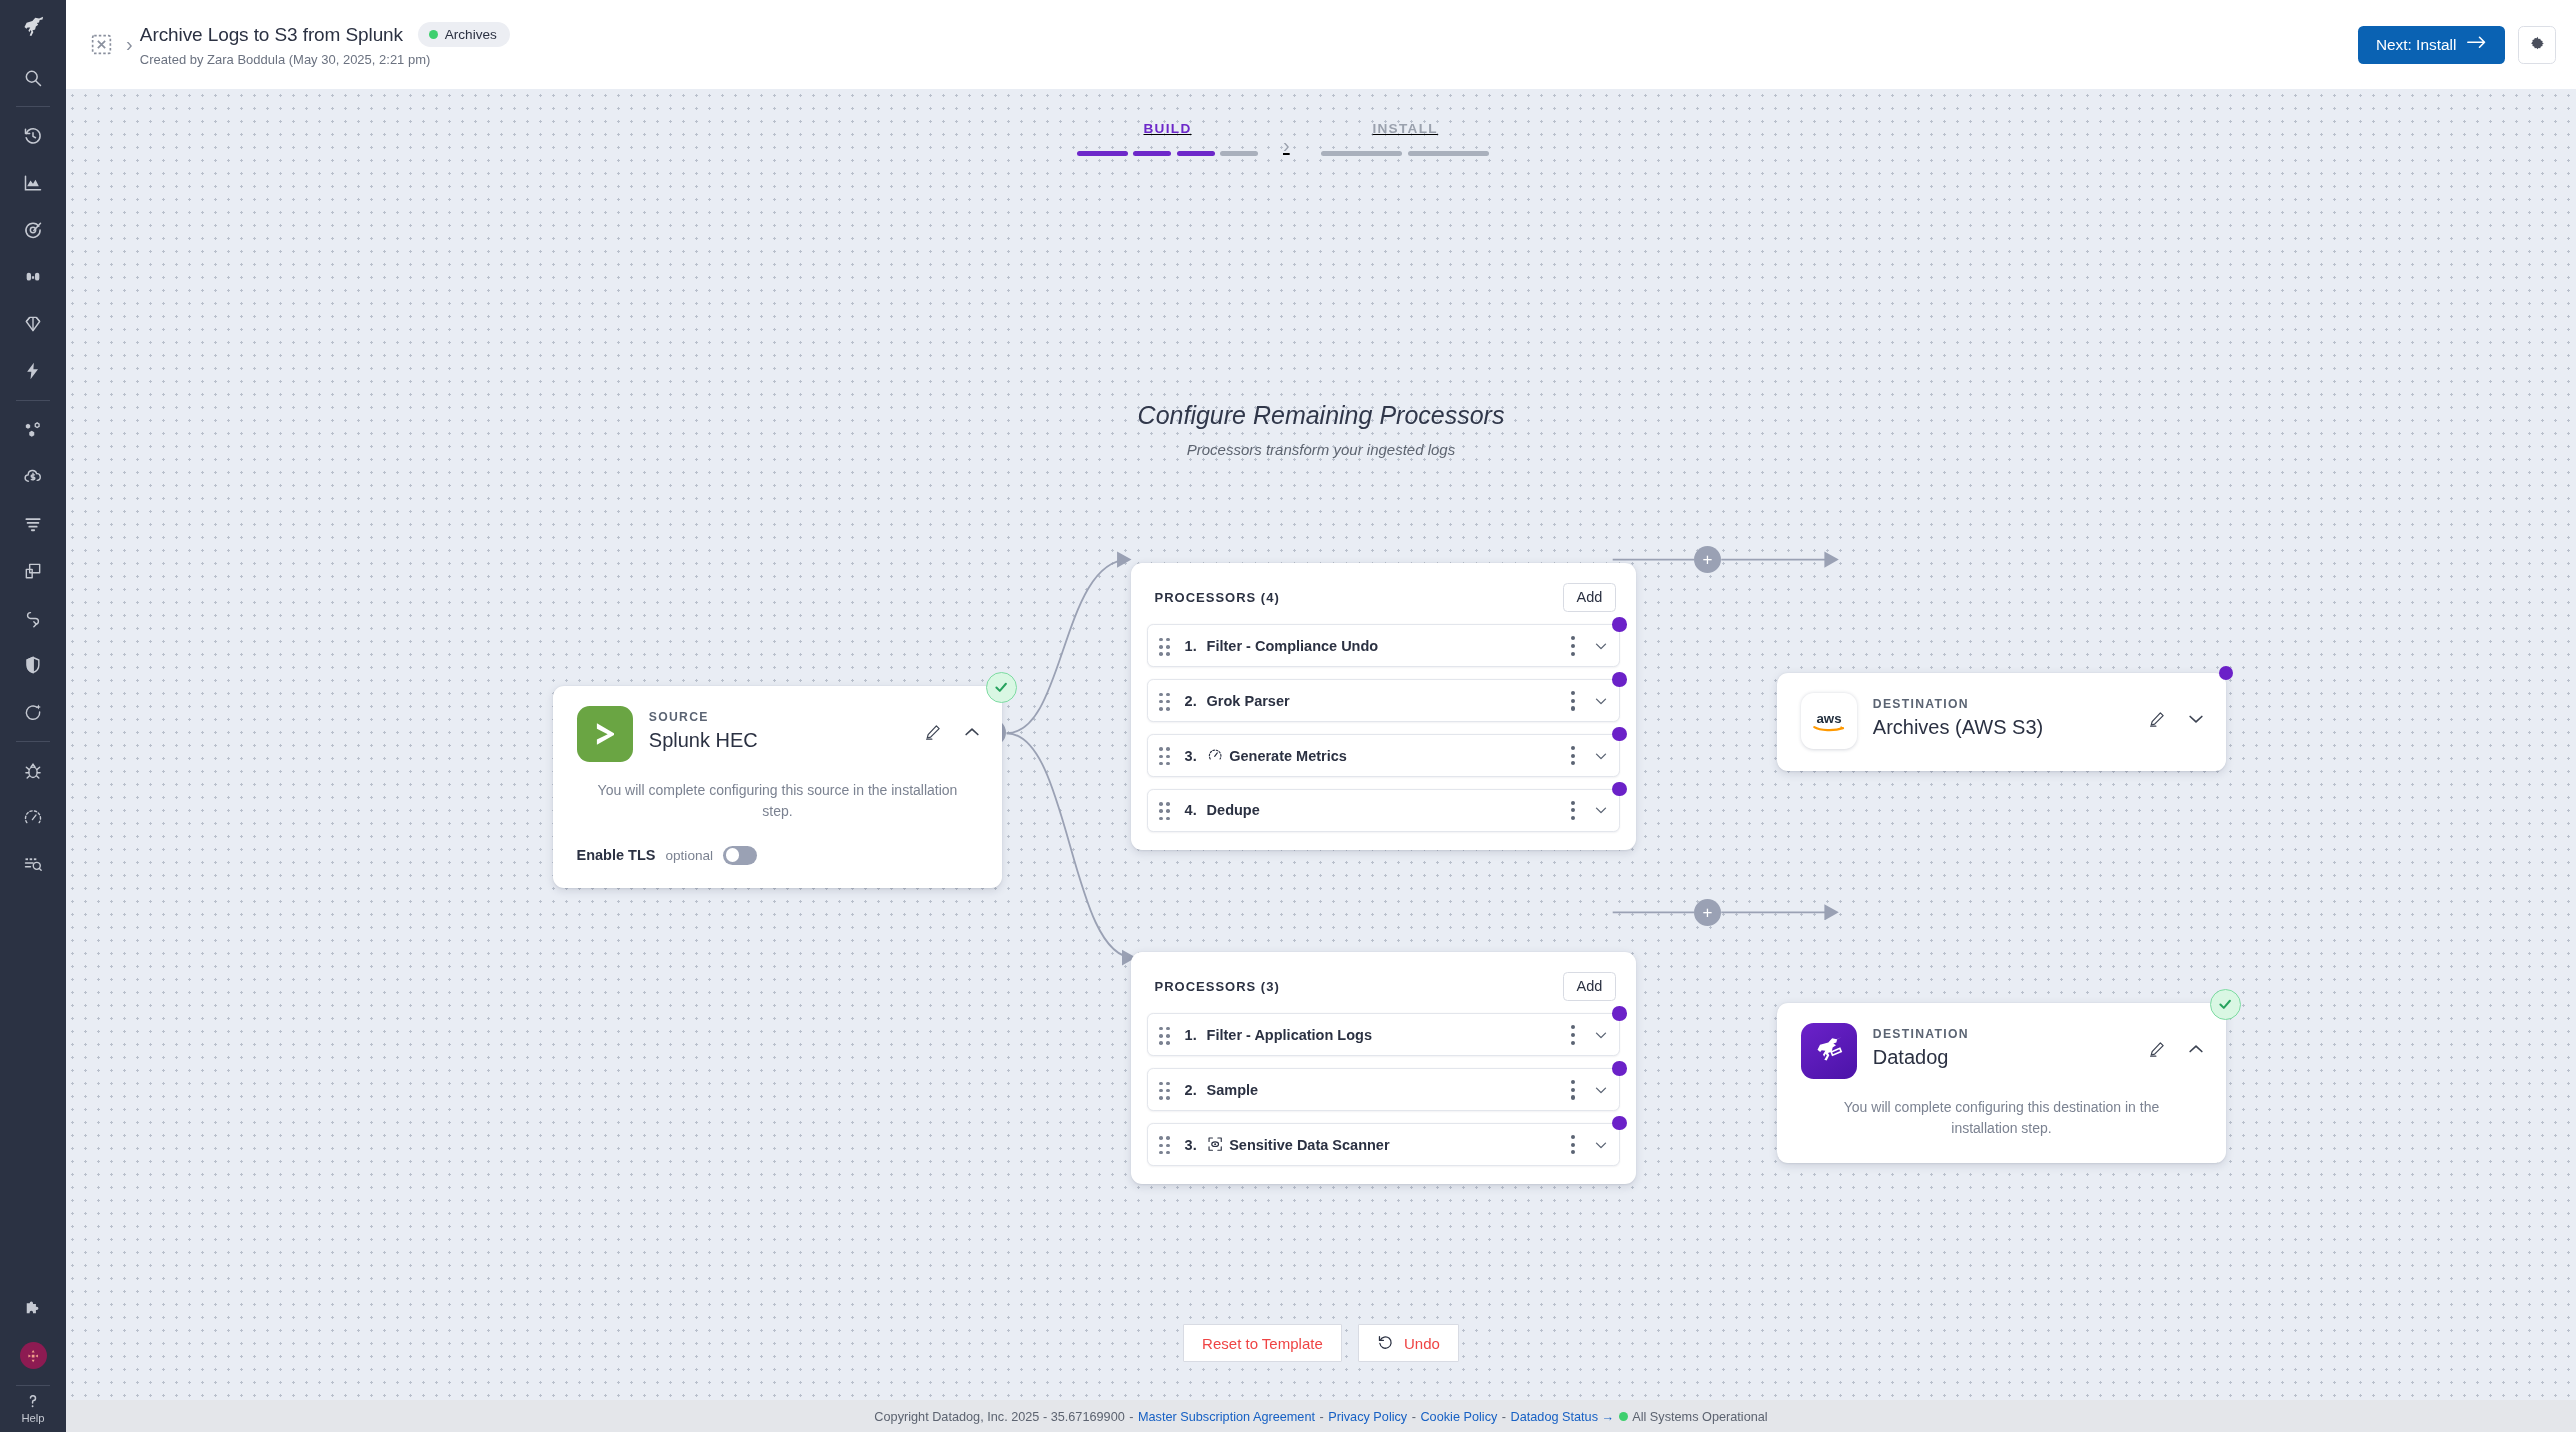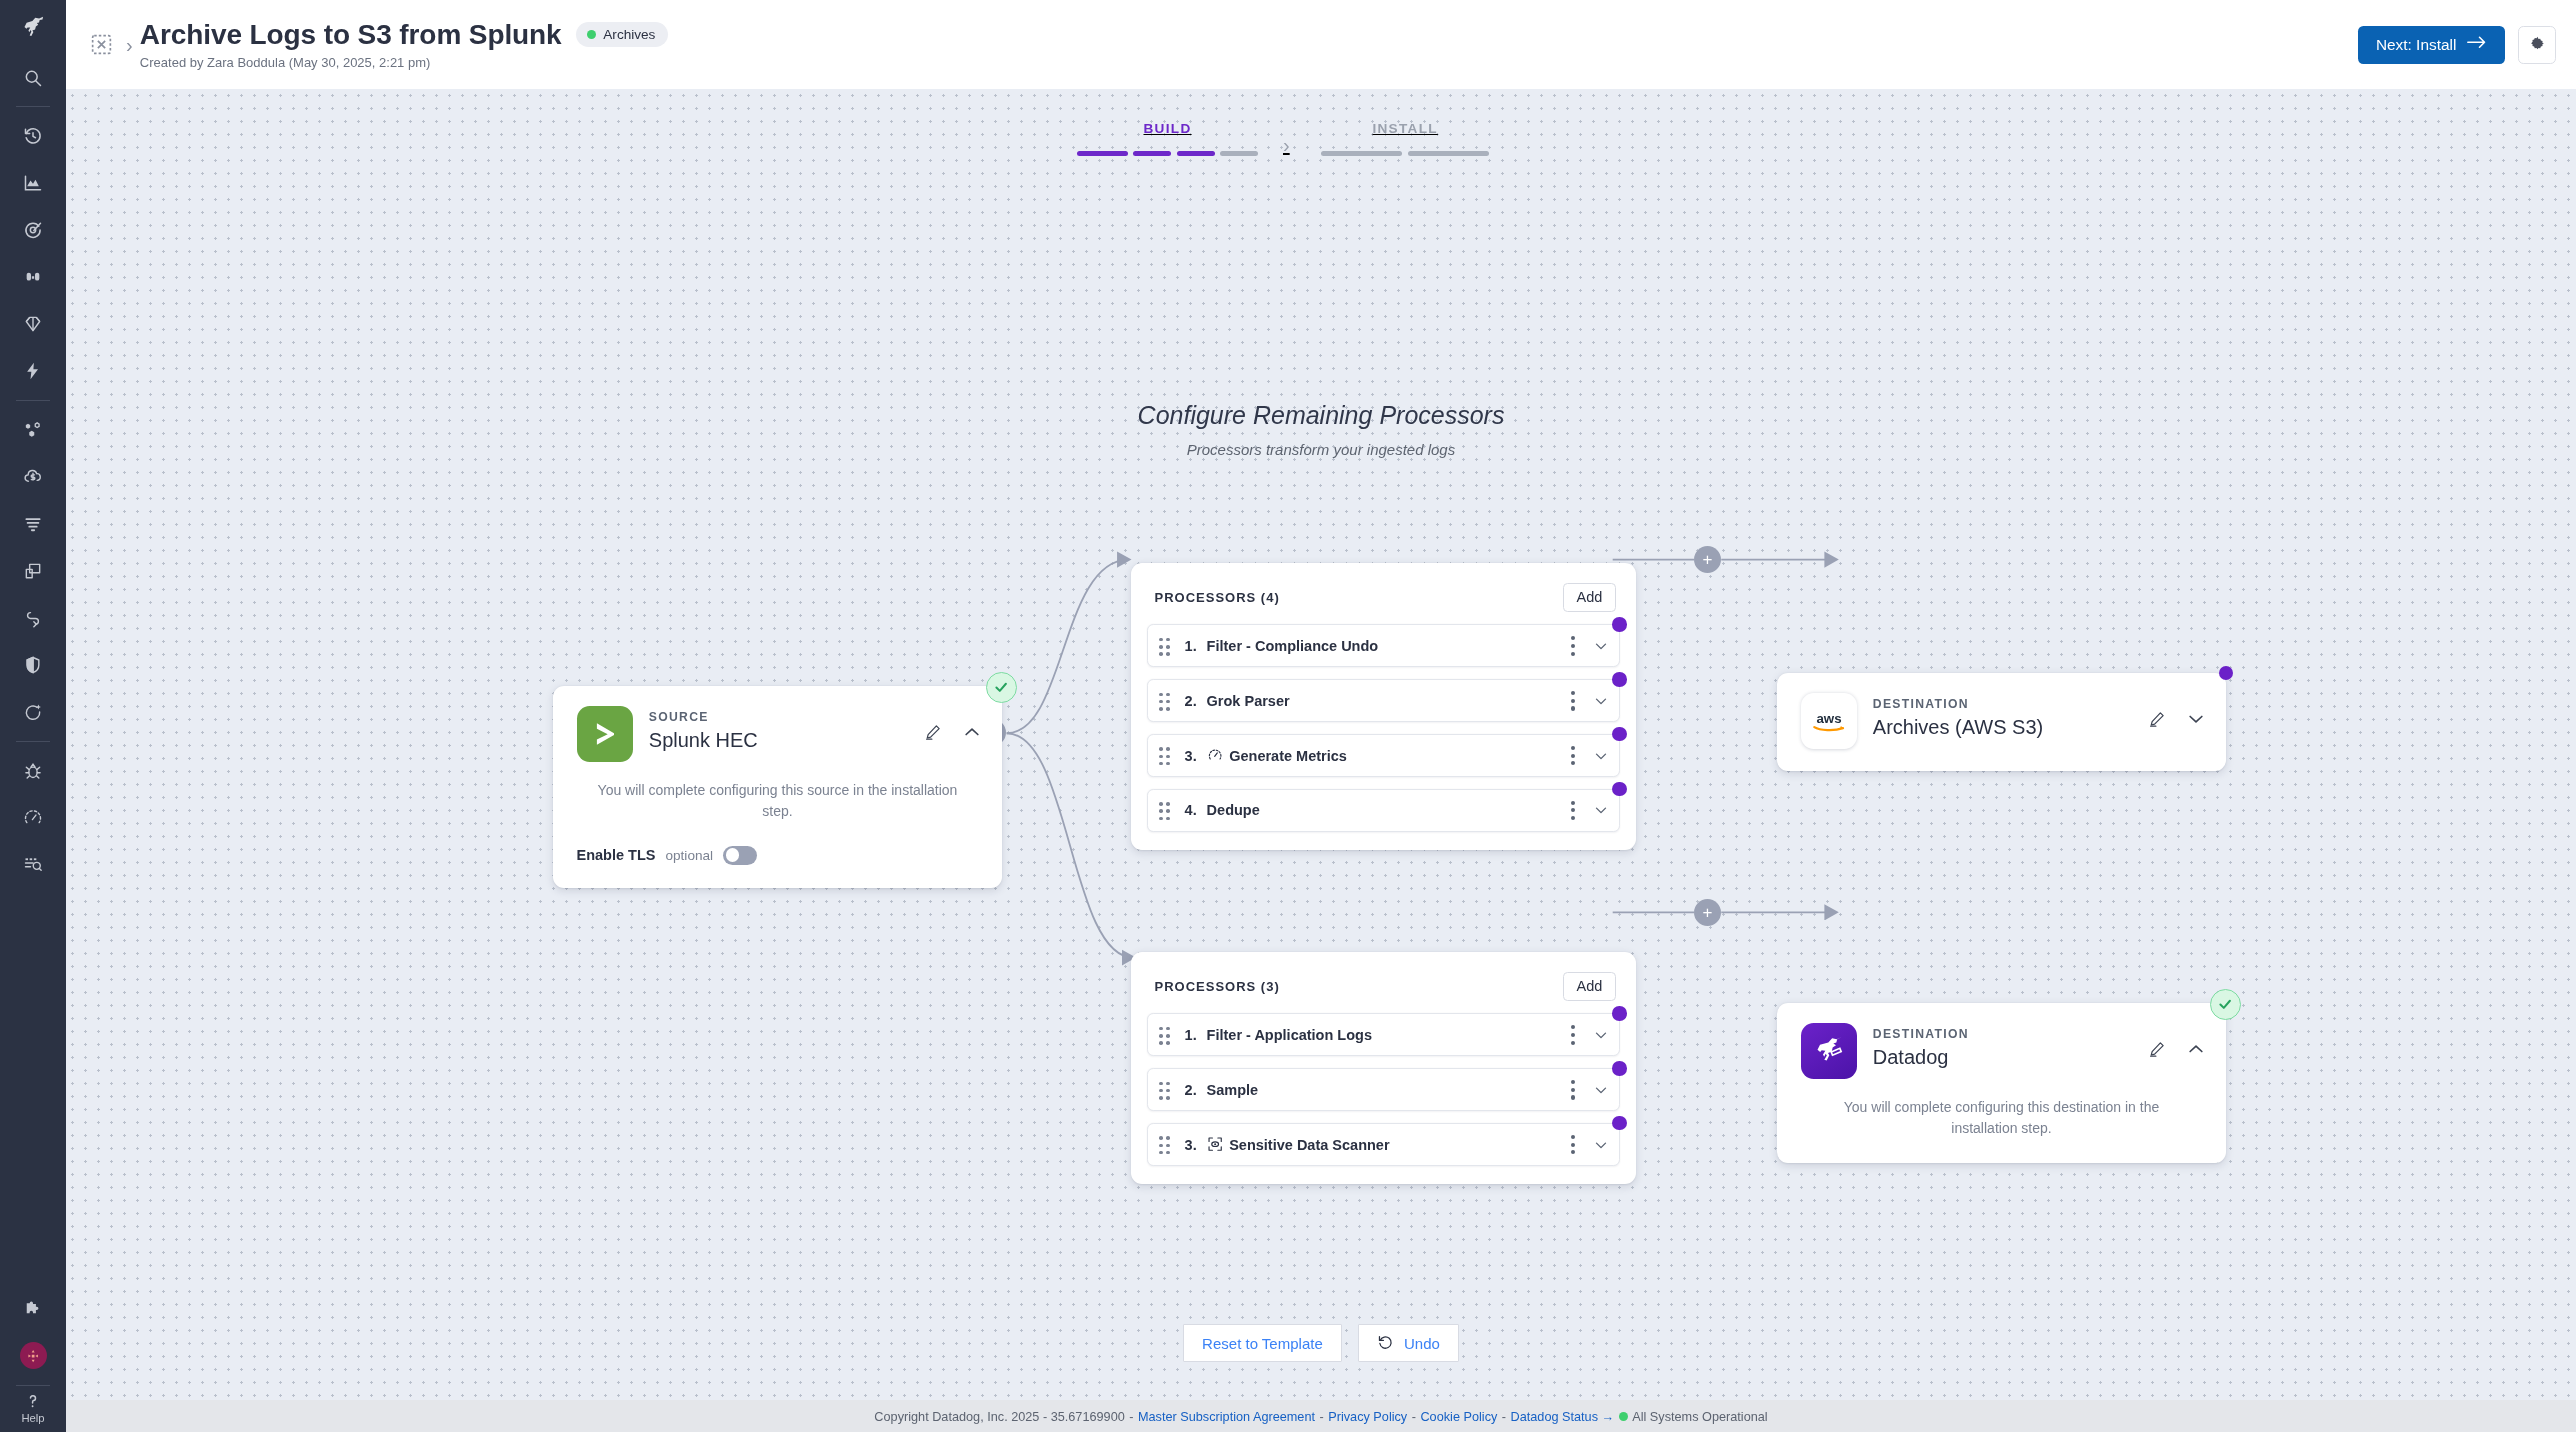--- a/index.html
+++ b/index.html
@@ -34,21 +34,21 @@
   #header {
     position: absolute; left: 66px; top: 0; width: 2510px; height: 89px;
     background: #ffffff; z-index: 30;
     display: flex; align-items: center;
   }
   #header-left { display:flex; align-items:center; padding-left: 20px; }
   .hdr-pipeline-icon { width: 31px; height:31px; color:#8a909e; display:flex; align-items:center; justify-content:center; cursor:pointer; }
   .hdr-chevron { color:#8a909e; margin: 0 7.2px 0 9px; font-size: 20px; line-height:1; }
   .hdr-titleblock { display:flex; flex-direction:column; justify-content:center; }
   .hdr-titlerow { display:flex; align-items:center; gap: 14.5px; }
-  #page-title { font-size: 28px; color: #2b3142; font-weight: 700; letter-spacing:-0.1px; }
+  #page-title { font-size: 19px; color: #2b3142; font-weight: 400; letter-spacing:-0.1px; }
   #autosaved-badge {
     background:#eceef3; border-radius: 14.5px; padding: 4.5px 12.7px 5.4px 11px;
     font-size:13.6px; color:#2b3142; display:flex; align-items:center; gap:7.2px;
   }
   .dot-green { width:9px;height:9px;border-radius:50%;background:#3ecf6e; display:inline-block;}
   #page-subtitle { font-size: 13px; color:#6b7280; margin-top: 4.5px; }
   #header-right { margin-left:auto; display:flex; align-items:center; gap:12.7px; padding-right: 20px; }
   #next-install-btn {
     background:#0a62b3; color:#fff; border:none; border-radius:5.4px;
     height:38px; padding: 0 18px; font-size:15.4px; cursor:pointer;
@@ -150,21 +150,21 @@
   .edge-plus {
     position:absolute; width:27px;height:27px;border-radius:50%;
     background:#9aa1b4; color:#fff; display:flex; align-items:center;justify-content:center;
     font-size:17px; line-height:1; cursor:pointer; z-index:8;
   }
 
   
   #bottom-actions { position:absolute; left:0; right:0; top: 1235px; display:flex; justify-content:center; gap:16.3px; }
   .btm-btn {
     background:#fff; border:0.9px solid #d8dbe3; border-radius:1px; height:38px;
-    padding: 0 18px; font-size:15px; color:#3b82f6; cursor:pointer; font-family:inherit;
+    padding: 0 18px; font-size:15px; color:#ef4444; cursor:pointer; font-family:inherit;
     display:flex; align-items:center; gap:10px;
   }
 
   
   #footer {
     position:absolute; left:66px; top:1400px; width:2510px; height:33px;
     background:#e4e6ea; display:flex; align-items:center; justify-content:center;
     font-size:12.7px; color:#5c6370; gap:4.5px;
   }
   #footer a { color:#1660c4; text-decoration:none; cursor:pointer; }

